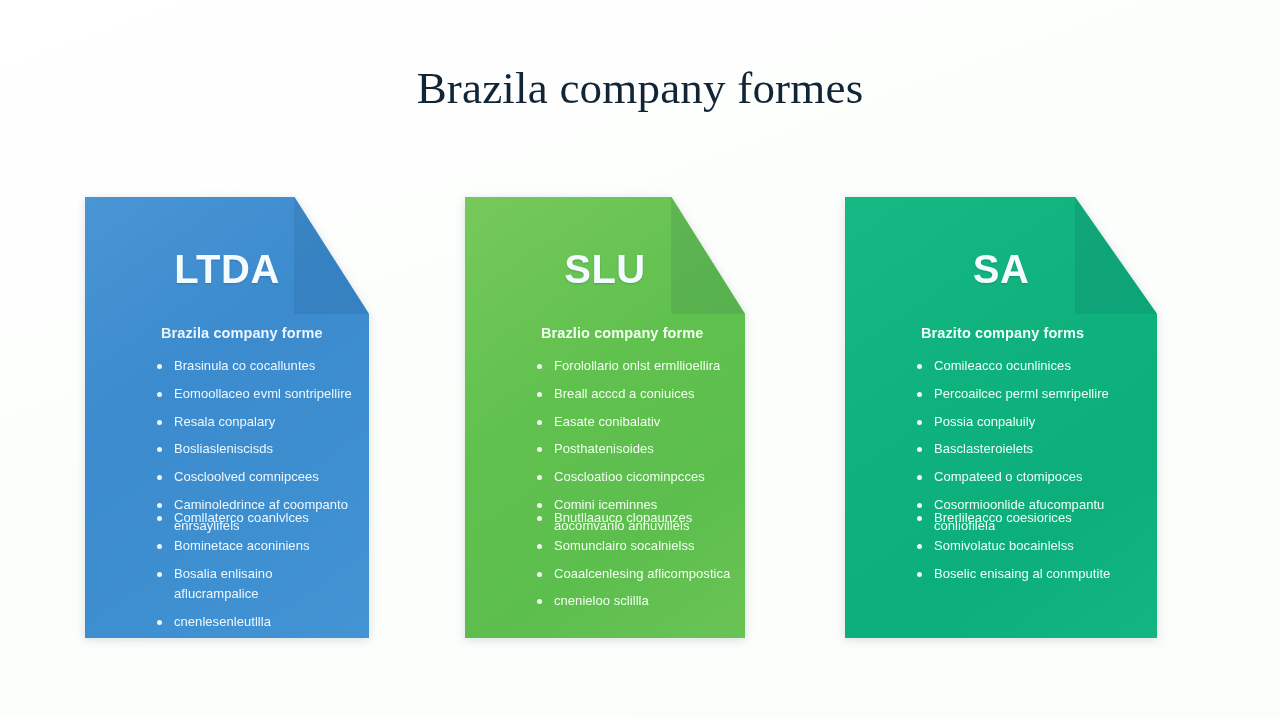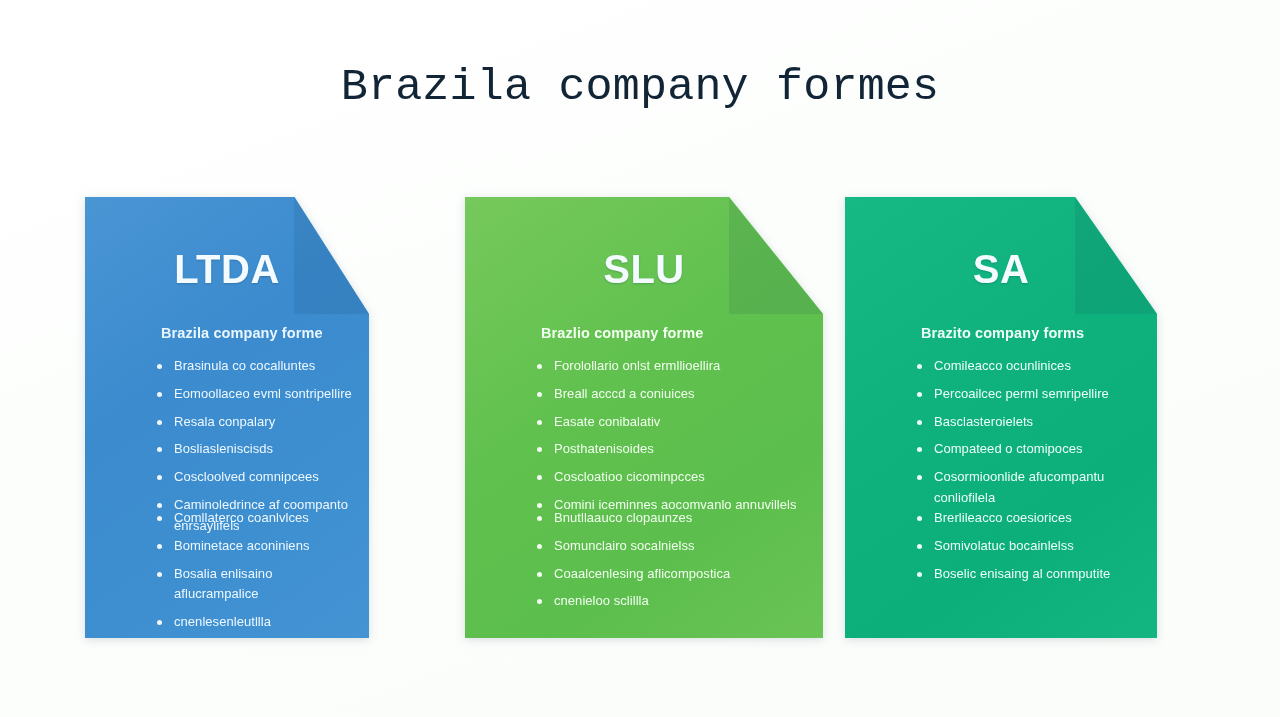--- a/index.html
+++ b/index.html
@@ -25,21 +25,21 @@
   .slide-title {
     position: absolute;
     top: 62px;
     left: 0;
     width: 1280px;
     text-align: center;
     font-size: 45px;
     font-weight: 400;
     letter-spacing: 0.2px;
     color: #122536;
-    font-family: Liberation Mono, monospace;
+    font-family: Liberation Serif, serif;
   }
 
   
   .cards {
     position: absolute;
     top: 197px;
     left: 0;
     width: 1280px;
     height: 445px;
   }
@@ -55,21 +55,21 @@
   }
 
   
   .card .sheet {
     position: absolute;
     inset: 0;
     clip-path: polygon(0 0, 73.8% 0, 100% 26.5%, 100% 100%, 0 100%);
   }
 
   .card-ltda { left: 85px; width: 284px; }
-  .card-slu  { left: 465px; width: 358px; }
+  .card-slu  { left: 465px; width: 280px; }
   .card-sa   { left: 845px; width: 312px; }
 
   .card-ltda .sheet {
     background: linear-gradient(145deg, #4a95d4 0%, #3b8bce 38%, #3e8fd0 70%, #4494d4 100%);
   }
   .card-slu .sheet {
     background: linear-gradient(145deg, #76c95b 0%, #61c14f 40%, #5cbe4d 72%, #6ac455 100%);
   }
   .card-sa .sheet {
     background: linear-gradient(145deg, #16b983 0%, #0fb27d 40%, #0cae7a 72%, #13b681 100%);
@@ -212,20 +212,21 @@
 
     <div class="card card-sa">
       <div class="sheet"></div>
       <div class="fold"></div>
       <div class="card-content">
         <div class="card-heading">SA</div>
         <div class="card-subtitle">Brazito company forms</div>
         <ul class="bullet-group group-a">
           <li>Comileacco ocunlinices</li>
           <li>Percoailcec perml semripellire</li>
+          <li>Possia conpaluily</li>
           <li>Basclasteroielets</li>
           <li>Compateed o ctomipoces</li>
           <li>Cosormioonlide afucompantu conliofilela</li>
         </ul>
         <ul class="bullet-group group-b">
           <li>Brerlileacco coesiorices</li>
           <li>Somivolatuc bocainlelss</li>
           <li>Boselic enisaing al conmputite</li>
         </ul>
       </div>

